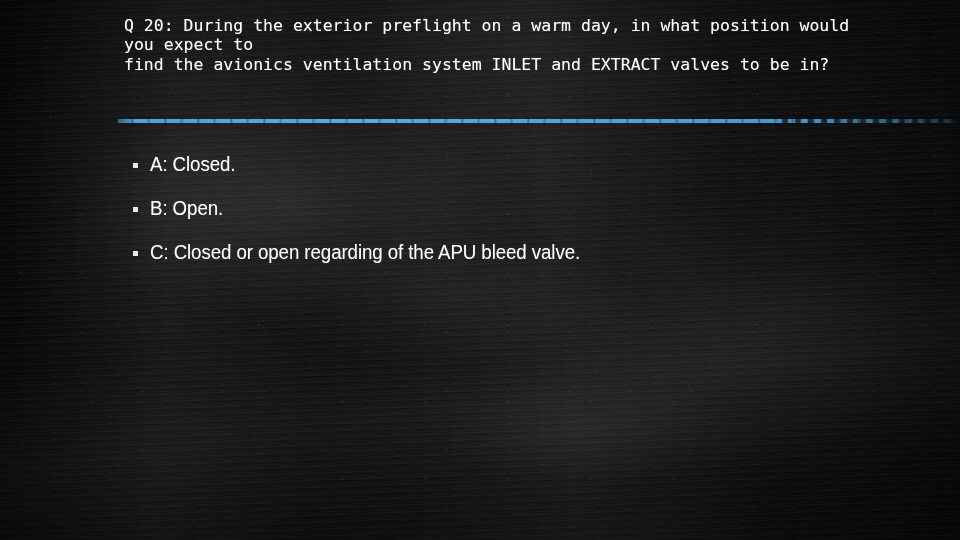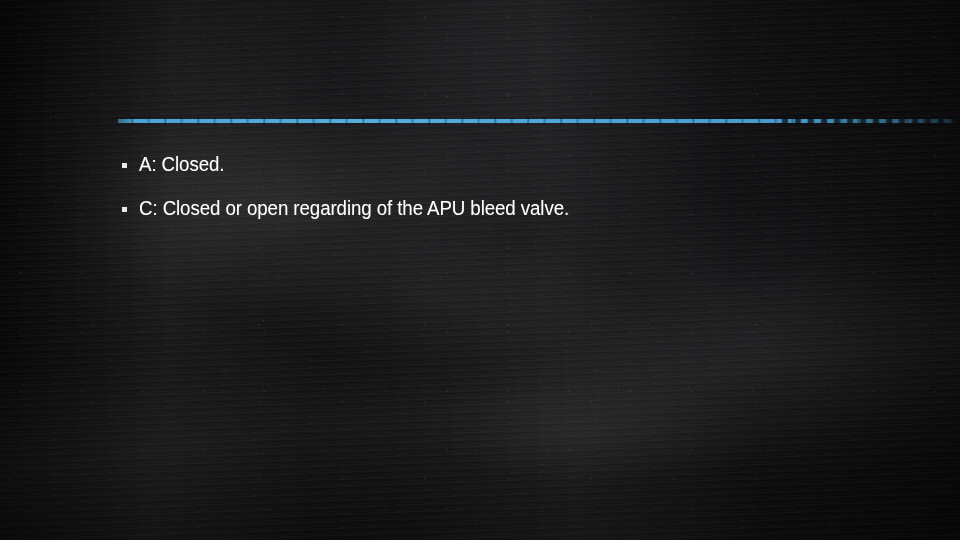--- a/index.html
+++ b/index.html
@@ -162,21 +162,21 @@
       rgba(11,11,13,0) 5px,
       rgba(11,11,13,0.75) 7px,
       rgba(11,11,13,0.75) 11px,
       rgba(11,11,13,0) 13px
     );
     pointer-events: none;
   }
 
   .options {
     position: absolute;
-    left: 122px;
+    left: 133px;
     top: 152px;
     width: 760px;
     text-align: right;
   }
   .option-row {
     display: flex;
     align-items: flex-start;
     height: 44px;
   }
   .bullet-square {
@@ -206,34 +206,40 @@
 <div class="slide">
 
   <div class="board-base"></div>
   <div class="board-streaks"></div>
   <div class="board-smears"></div>
   <div class="board-grain"></div>
   <div class="board-vignette"></div>
 
   <div class="content">
 
+    <div class="question-title">Q 20: During the exterior preflight on a warm day, in what position would you expect to
+find the avionics ventilation system INLET and EXTRACT valves to be in?</div>
 
     <div class="divider-wrap">
       <div class="divider-line"></div>
       <div class="divider-breaks"></div>
       <div class="divider-fade"></div>
     </div>
 
     <div class="options">
 
       <div class="option-row">
         <span class="bullet-square"></span>
         <span class="option-text">A: Closed.</span>
       </div>
 
+      <div class="option-row">
+        <span class="bullet-square"></span>
+        <span class="option-text">B: Open.</span>
+      </div>
 
       <div class="option-row">
         <span class="bullet-square"></span>
         <span class="option-text">C: Closed or open regarding of the APU bleed valve.</span>
       </div>
 
 
     </div>
   </div>
 </div>

